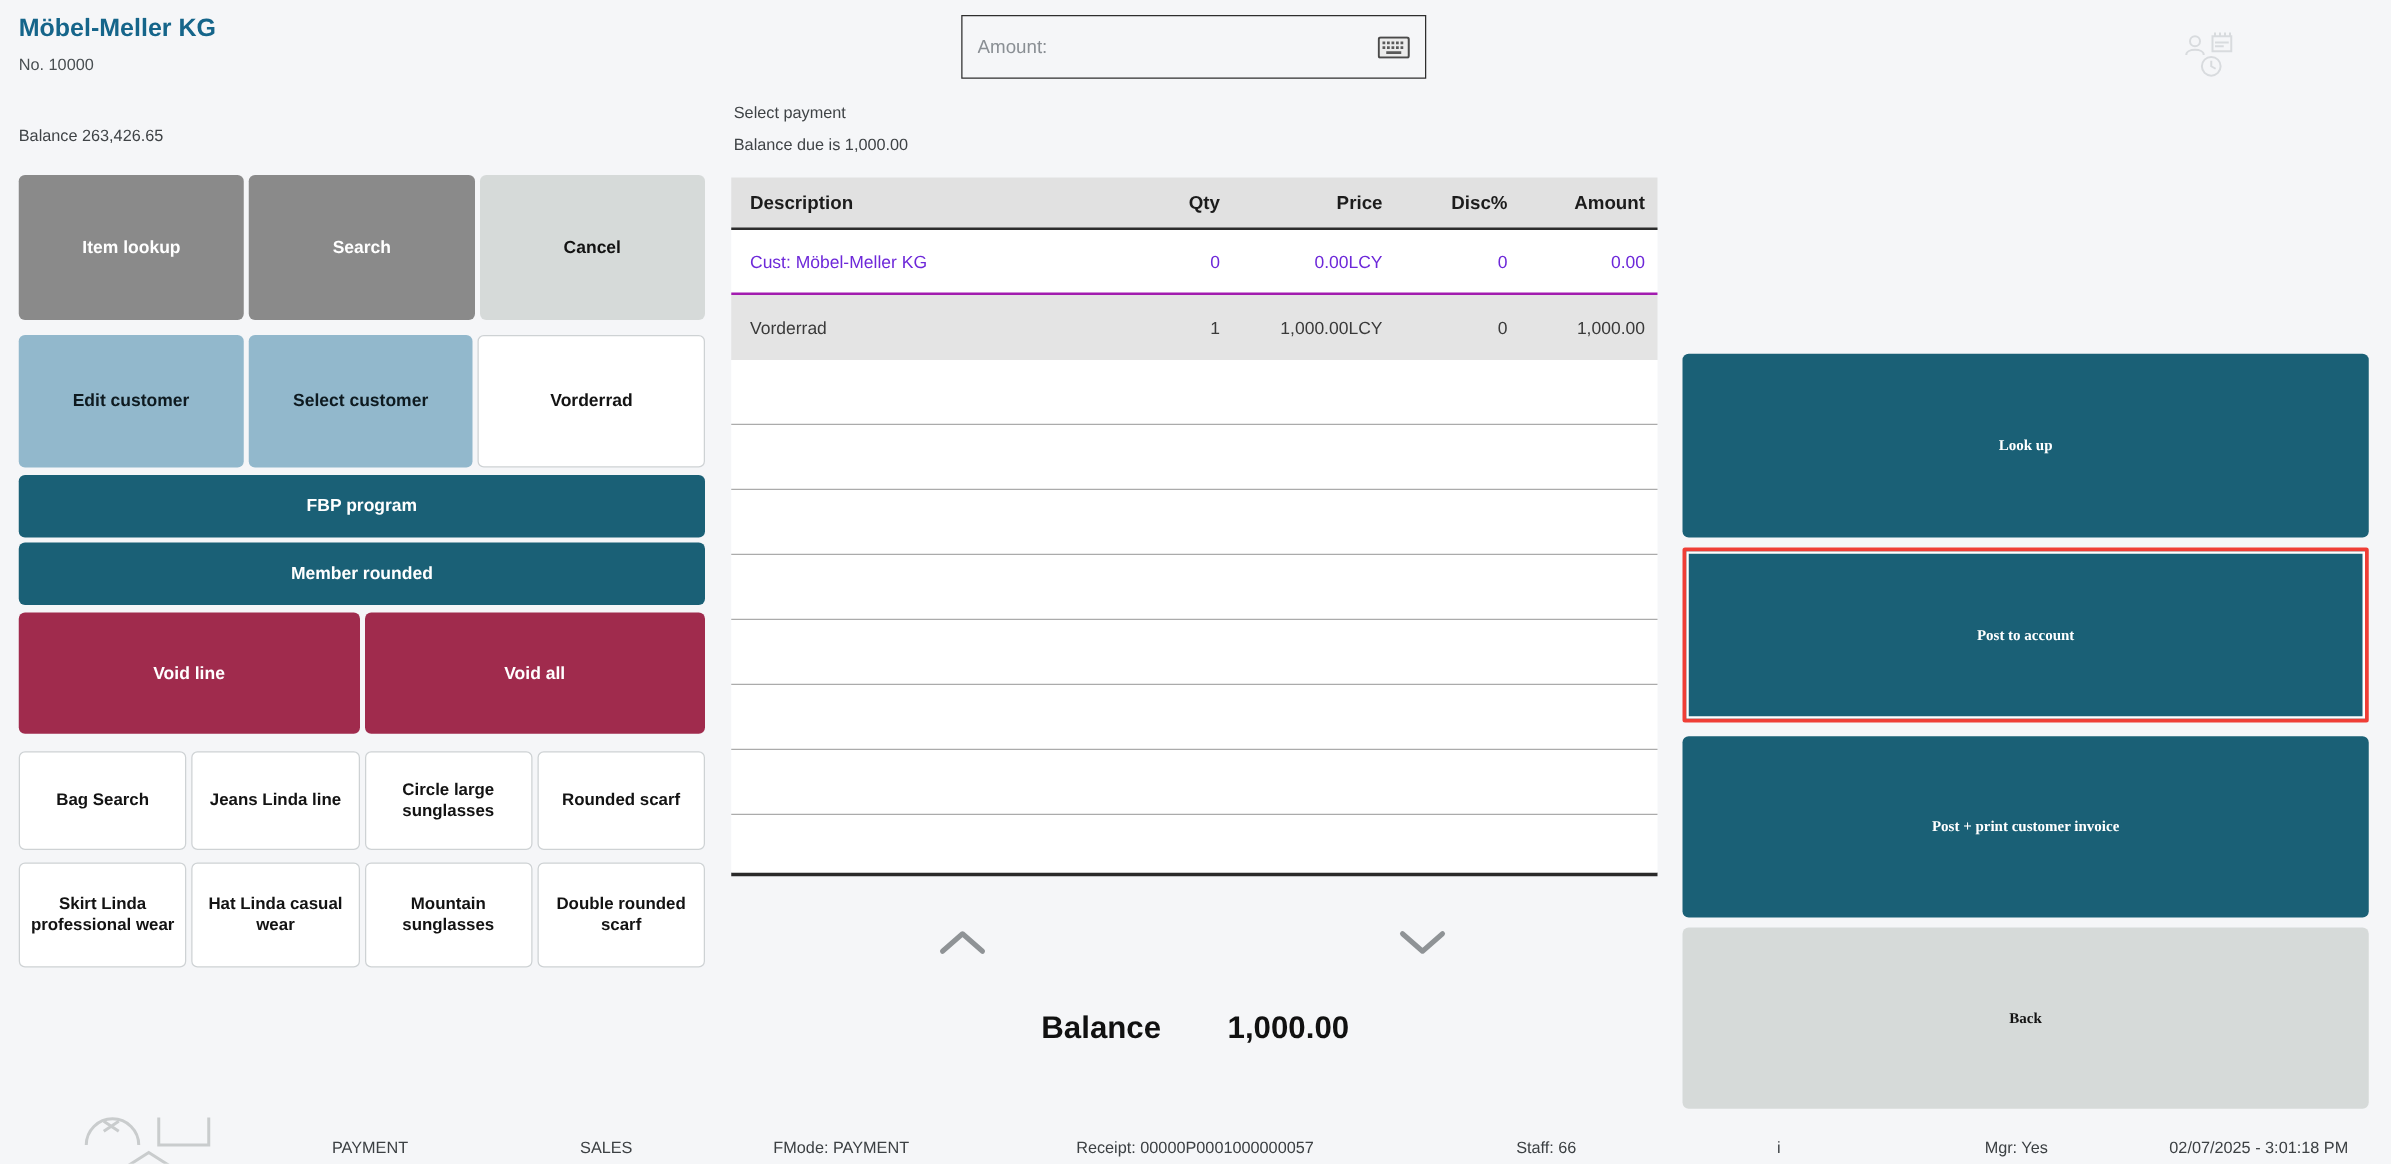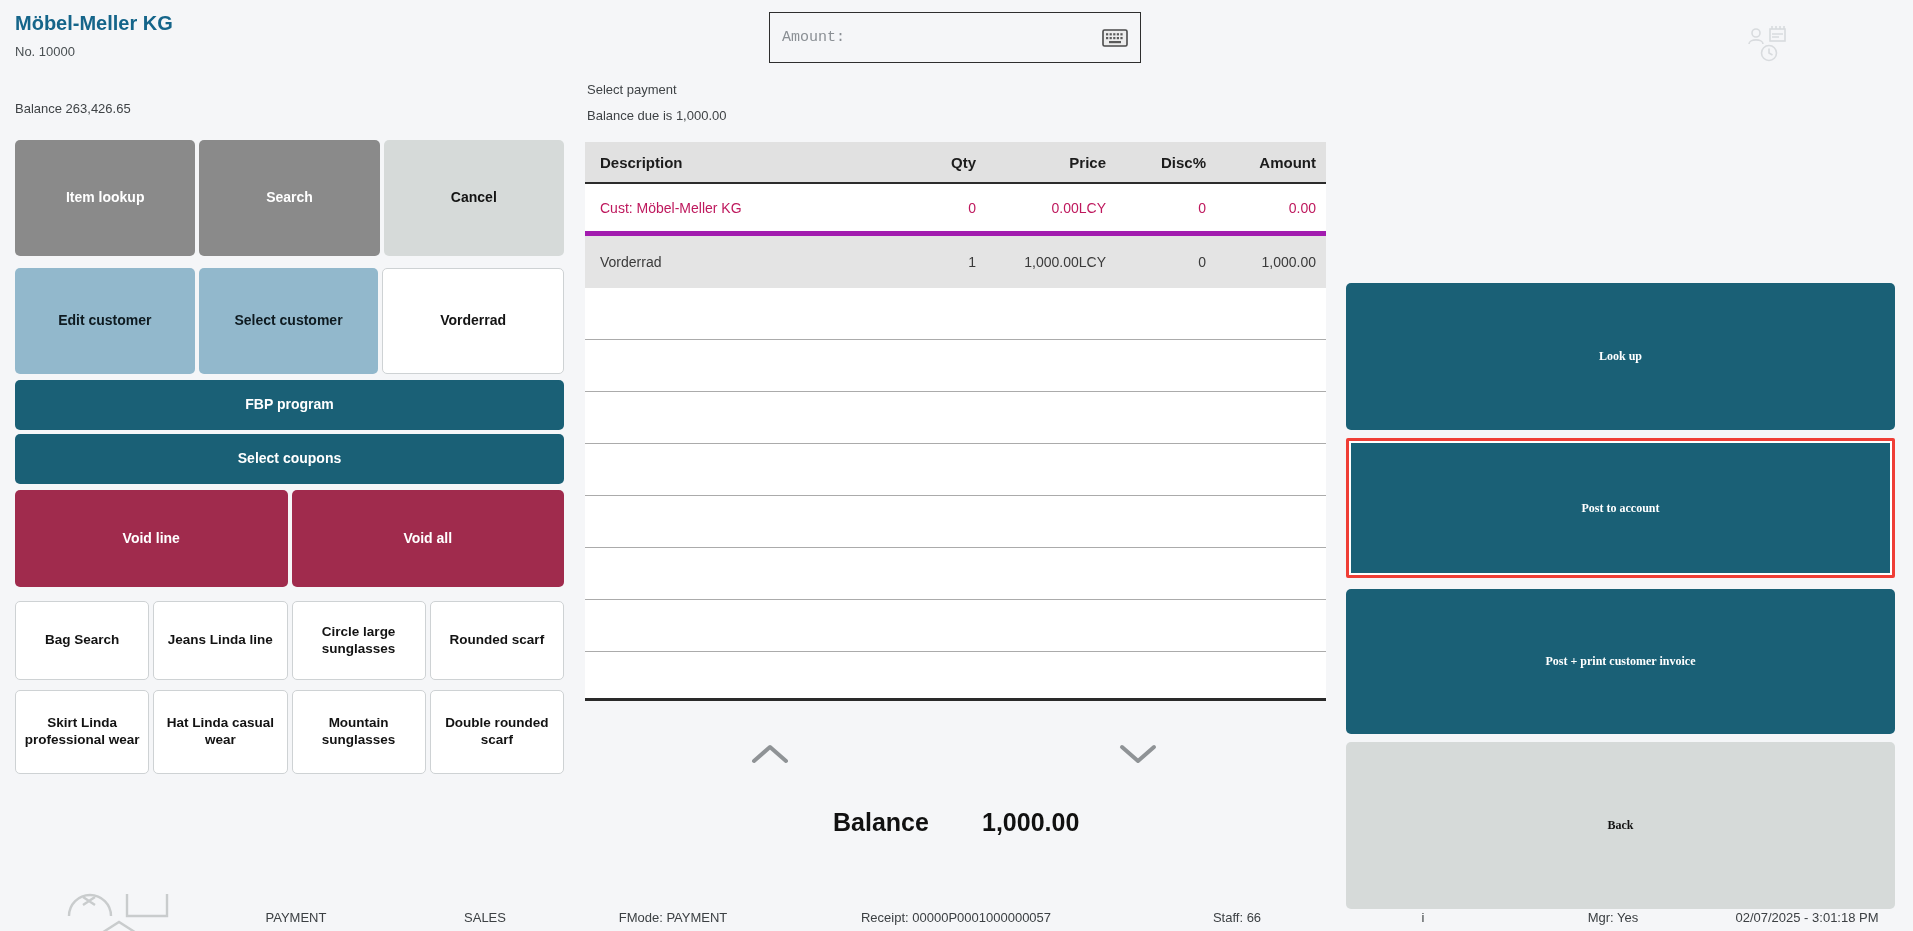--- a/index.html
+++ b/index.html
@@ -43,39 +43,39 @@
   
   .center-panel { position:absolute; left:585px; top:0; width:741px; height:931px; }
 
   .amount-wrap {
     position:absolute; left:184px; top:12px; width:372px; height:51px;
     border:1.5px solid #2e2e2e; background:#f5f6f8;
     display:flex; align-items:center; padding:0 12px;
   }
   .amount-wrap input {
     flex:1; border:none; outline:none; background:transparent;
-    font-family:Liberation Mono, monospace; font-size:15px; color:#6d28d9;
+    font-family:Liberation Sans, sans-serif; font-size:15px; color:#6d28d9;
   }
   .amount-wrap input::placeholder { color:#8a8f94; opacity:1; }
   .kbd-icon { flex:0 0 auto; margin-left:8px; }
 
   .select-payment { position:absolute; left:2px; top:82px;  font-size:13px; color:#3f4346; }
   .balance-due    { position:absolute; left:2px; top:108px; font-size:13px; color:#3f4346; }
 
   .journal { position:absolute; left:0; top:142px; width:741px; border-bottom:3px solid #2a2a2a; }
   .trow { display:grid; grid-template-columns:1fr 110px 130px 100px 110px; align-items:center; }
   .trow > div { padding:0 10px; }
   .trow .c-desc { padding-left:15px; text-align:left; }
   .trow .c-num  { text-align:right; }
   .thead {
     height:42px; background:#e1e1e1; border-bottom:2px solid #2c2c2c;
     font-size:15px; font-weight:bold; color:#1c1c1c;
   }
   .tr-data  { height:52px; font-size:14px; }
-  .tr-cust  { background:#fff; color:#be185d; border-bottom:5px solid #a21caf; }
+  .tr-cust  { background:#fff; color:#6d28d9; border-bottom:2px solid #a21caf; }
   .tr-sel   { background:#e4e4e4; color:#3a3a3a; }
   .tr-empty { height:52px; background:#fff; border-bottom:1.5px solid #ababab; }
   .tr-empty.last { height:46px; border-bottom:none; }
 
   .scroll-btn {
     position:absolute; top:738px; width:52px; height:34px;
     background:transparent; border:none; cursor:pointer;
   }
   .scroll-btn.up   { left:159px; }
   .scroll-btn.down { left:527px; }
@@ -92,21 +92,21 @@
   .rbtn {
     border:none; border-radius:5px; cursor:pointer;
     font-family:Liberation Serif, serif; font-size:12px; font-weight:bold;
   }
   .rbtn.teal  { background:#1a6076; color:#fff; }
   .rbtn.lgray { background:#d6dad9; color:#131313; }
   .rbtn.b1 { height:147px; }
   .rbtn.b2 { height:140px; margin-top:8px;
              border:3px solid #ef3e36; box-shadow:inset 0 0 0 2px #fff; border-radius:2px; }
   .rbtn.b3 { height:145px; margin-top:11px; }
-  .rbtn.b4 { height:167px; margin-top:8px; }
+  .rbtn.b4 { height:145px; margin-top:8px; }
 
   
   .status-bar { position:absolute; left:0; top:903px; width:1913px; height:28px; font-size:13px; color:#3c4043; }
   .status-item { position:absolute; top:7px; transform:translateX(-50%); white-space:nowrap; }
   .st-0 { left:296px; }  .st-1 { left:485px; }  .st-2 { left:673px; }
   .st-3 { left:956px; }  .st-4 { left:1237px; } .st-5 { left:1423px; }
   .st-6 { left:1613px; } .st-7 { left:1807px; }
 
   
   .corner-icons  { position:absolute; left:1744px; top:24px; }
@@ -126,21 +126,21 @@
       <button class="btn gray">Search</button>
       <button class="btn lgray">Cancel</button>
     </div>
     <div class="grow r3">
       <button class="btn blue">Edit customer</button>
       <button class="btn blue">Select customer</button>
       <button class="btn white">Vorderrad</button>
     </div>
     <div class="grow r4">
       <button class="btn teal">FBP program</button>
-      <button class="btn teal">Select coupons</button>
+      <button class="btn teal">Member rounded</button>
     </div>
     <div class="grow r5">
       <button class="btn maroon">Void line</button>
       <button class="btn maroon">Void all</button>
     </div>
     <div class="grow r6">
       <button class="btn white small">Bag Search</button>
       <button class="btn white small">Jeans Linda line</button>
       <button class="btn white small">Circle large sunglasses</button>
       <button class="btn white small">Rounded scarf</button>

